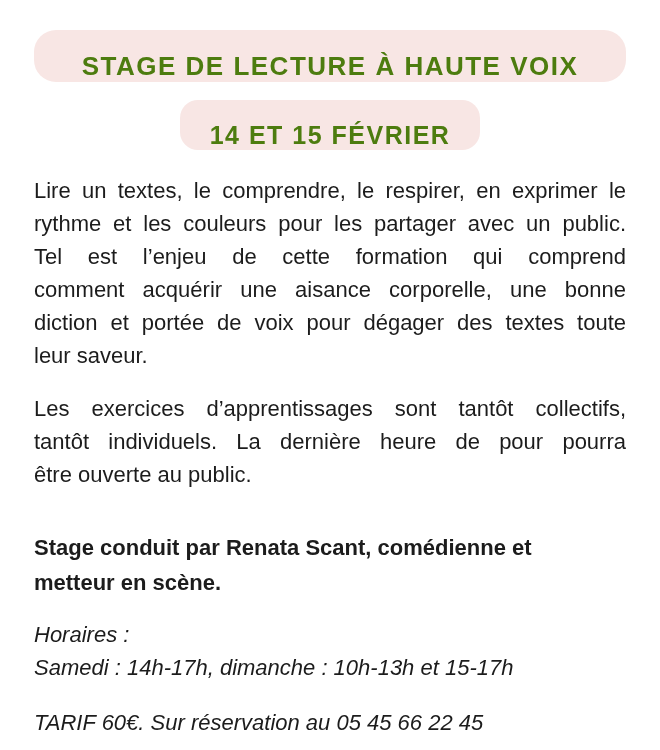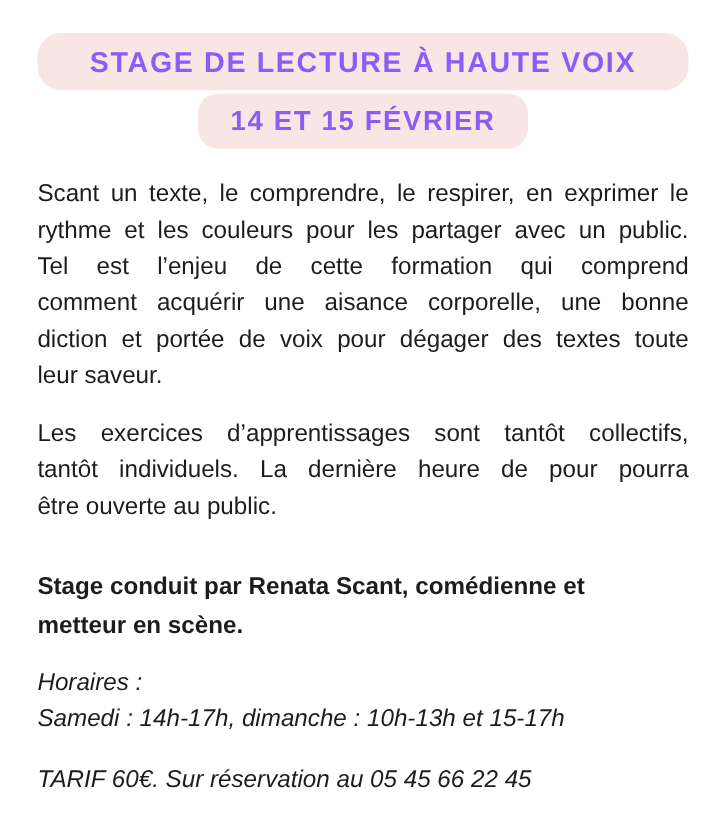--- a/index.html
+++ b/index.html
@@ -13,35 +13,35 @@
   }
   .flyer {
     width: 660px;
     height: 750px;
     padding: 30px 34px 0 34px;
     background: #ffffff;
   }
   
   .banner {
     background: #f8e6e4;
-    color: #8b5cf6;
+    color: #4d7c0f;
     font-weight: 700;
     display: flex;
-    align-items: center;
+    align-items: flex-end;
     justify-content: center;
   }
   .banner-title {
     width: 592px;
     height: 52px;
     border-radius: 22px;
     font-size: 26px;
     letter-spacing: 1.5px;
   }
   .banner-date-wrap {
-    margin-top: 3px;
+    margin-top: 18px;
     height: 50px;
     display: flex;
     justify-content: center;
   }
   .banner-date {
     height: 50px;
     padding: 0 30px;
     border-radius: 18px;
     font-size: 25px;
     letter-spacing: 1.5px;
@@ -82,21 +82,21 @@
     <span>STAGE DE LECTURE À HAUTE VOIX</span>
   </div>
 
   <div class="banner-date-wrap">
     <div class="banner banner-date">
       <span>14 ET 15 FÉVRIER</span>
     </div>
   </div>
 
   <p class="para para-intro">
-    <span class="line j">Scant un texte, le comprendre, le respirer, en exprimer le</span>
+    <span class="line j">Lire un textes, le comprendre, le respirer, en exprimer le</span>
     <span class="line j">rythme et les couleurs pour les partager avec un public.</span>
     <span class="line j">Tel est l’enjeu de cette formation qui comprend</span>
     <span class="line j">comment acquérir une aisance corporelle, une bonne</span>
     <span class="line j">diction et portée de voix pour dégager des textes toute</span>
     <span class="line">leur saveur.</span>
   </p>
 
   <p class="para para-method">
     <span class="line j">Les exercices d’apprentissages sont tantôt collectifs,</span>
     <span class="line j">tantôt individuels. La dernière heure de pour pourra</span>

